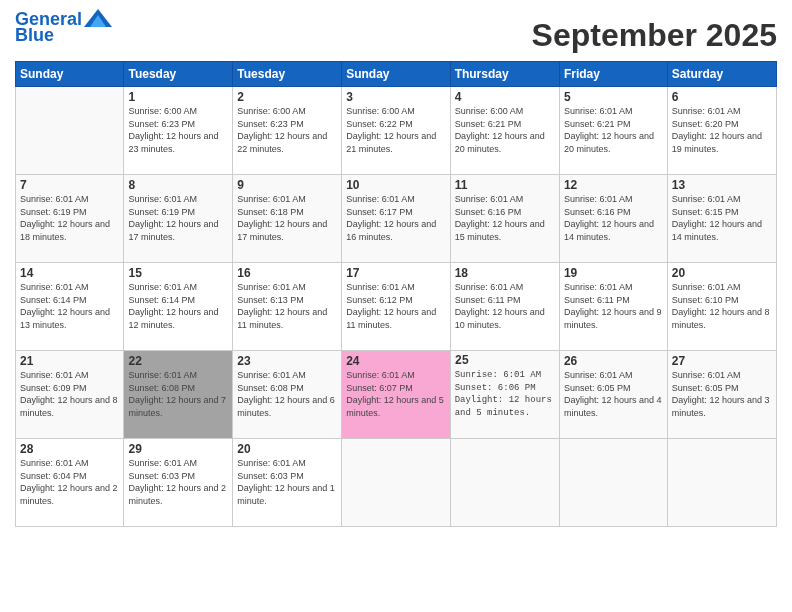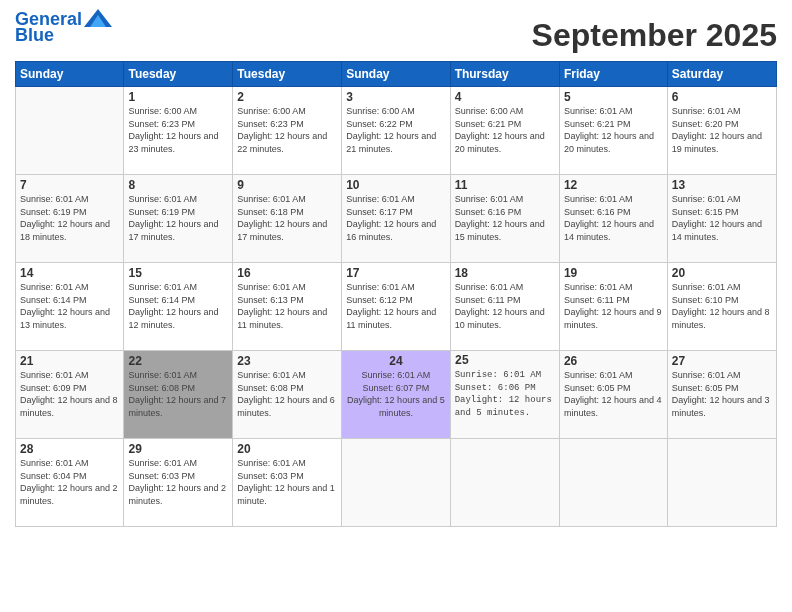--- a/index.html
+++ b/index.html
@@ -263,21 +263,21 @@
             <div class="day-info" style="white-space: pre-line;">Sunrise: 6:01 AM
 Sunset: 6:08 PM
 Daylight: 12 hours and 7 minutes.</div>
           </td>
           <td style="background-color: rgb(249, 249, 249);">
             <span class="day-number">23</span>
             <div class="day-info" style="white-space: pre-line;">Sunrise: 6:01 AM
 Sunset: 6:08 PM
 Daylight: 12 hours and 6 minutes.</div>
           </td>
-          <td style="background-color: #c4b5fd; text-align: center;">
+          <td style="background-color: #f9a8d4;">
             <span class="day-number">24</span>
             <div class="day-info" style="white-space: pre-line;">Sunrise: 6:01 AM
 Sunset: 6:07 PM
 Daylight: 12 hours and 5 minutes.</div>
           </td>
           <td style="background-color: rgb(249, 249, 249); font-family: Liberation Mono, monospace;">
             <span class="day-number">25</span>
             <div class="day-info" style="white-space: pre-line;">Sunrise: 6:01 AM
 Sunset: 6:06 PM
 Daylight: 12 hours and 5 minutes.</div>

